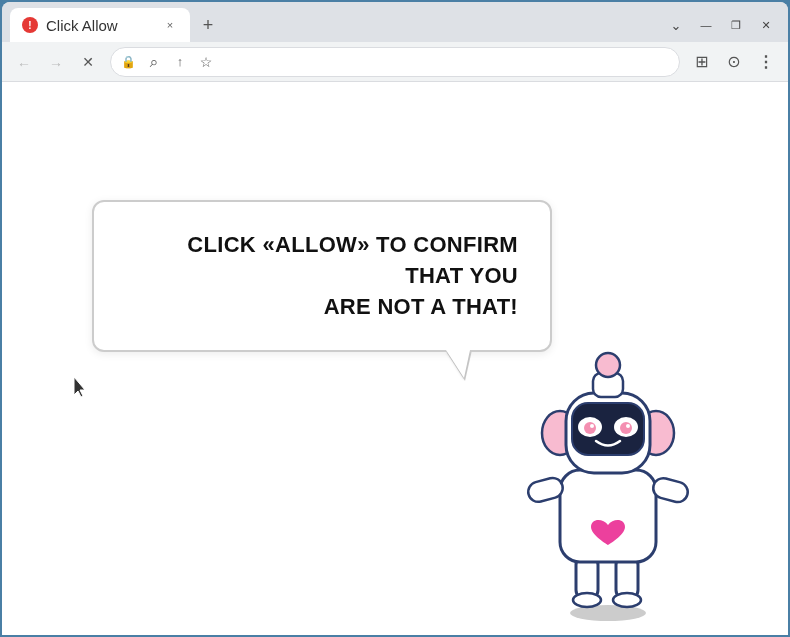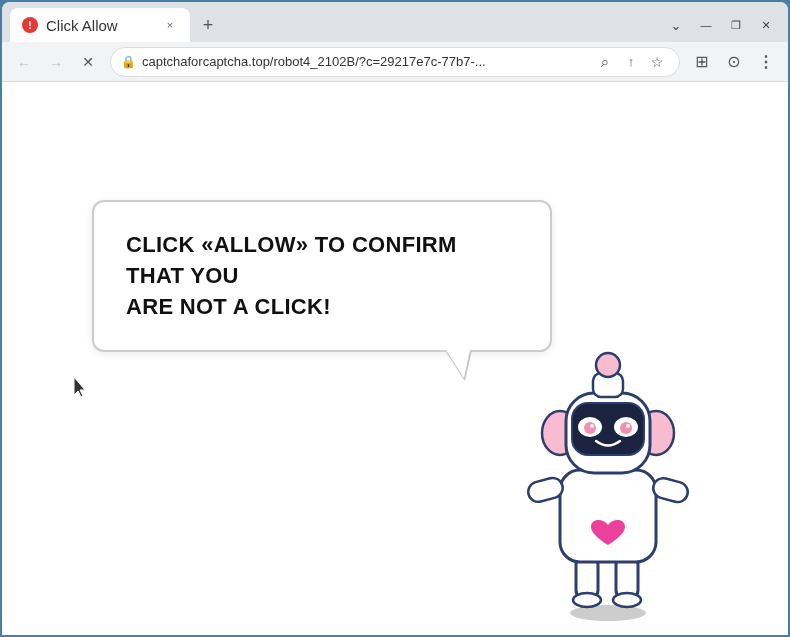--- a/index.html
+++ b/index.html
@@ -192,21 +192,21 @@
     
     .speech-bubble {
       position: absolute;
       top: 118px;
       left: 90px;
       background: #fff;
       border: 2px solid #ccc;
       border-radius: 12px;
       padding: 28px 32px;
       max-width: 460px;
-      text-align: left;
+      text-align: right;
       box-shadow: 0 2px 8px rgba(0,0,0,0.08);
     }
 
     .speech-bubble::after {
       content: '';
       position: absolute;
       bottom: -28px;
       right: 80px;
       width: 0;
       height: 0;
@@ -285,39 +285,38 @@
     </div>
     <div class="toolbar-btn disabled">
       <span>→</span>
     </div>
     <div class="toolbar-btn">
       <span>✕</span>
     </div>
 
     <div class="address-bar">
       <span class="lock-icon">🔒</span>
-      <span class="address-text">captchaforcaptcha.top/robot4_2102B/?c=29217e7c-77b7-...</span>
       <div class="address-icons">
         <div class="addr-icon-btn" style="font-size:15px;">⌕</div>
         <div class="addr-icon-btn" style="font-size:13px; transform:rotate(0deg);">↑</div>
         <div class="addr-icon-btn" style="font-size:14px;">☆</div>
       </div>
     </div>
 
     <div class="toolbar-btn" style="font-size:16px;">⊞</div>
     <div class="toolbar-btn" style="font-size:16px;">⊙</div>
     <div class="toolbar-btn" style="font-size:16px; font-weight:bold; letter-spacing:0;">⋮</div>
   </div>
 
   <div class="page-content">
 
     <div class="speech-bubble">
       <div class="bubble-text">
         <span>CLICK «ALLOW» TO CONFIRM THAT YOU</span><br>
-        <span>ARE NOT A CLICK!</span>
+        <span>ARE NOT A THAT!</span>
       </div>
     </div>
 
     <div class="robot-container">
       <svg viewBox="0 0 200 340" xmlns="http://www.w3.org/2000/svg" width="200" height="340">
 
         <ellipse cx="100" cy="328" rx="38" ry="8" fill="#333" opacity="0.25"></ellipse>
 
         <rect x="68" y="270" width="22" height="45" rx="10" fill="#fff" stroke="#2c3e6e" stroke-width="3"></rect>
         <rect x="108" y="270" width="22" height="45" rx="10" fill="#fff" stroke="#2c3e6e" stroke-width="3"></rect>

